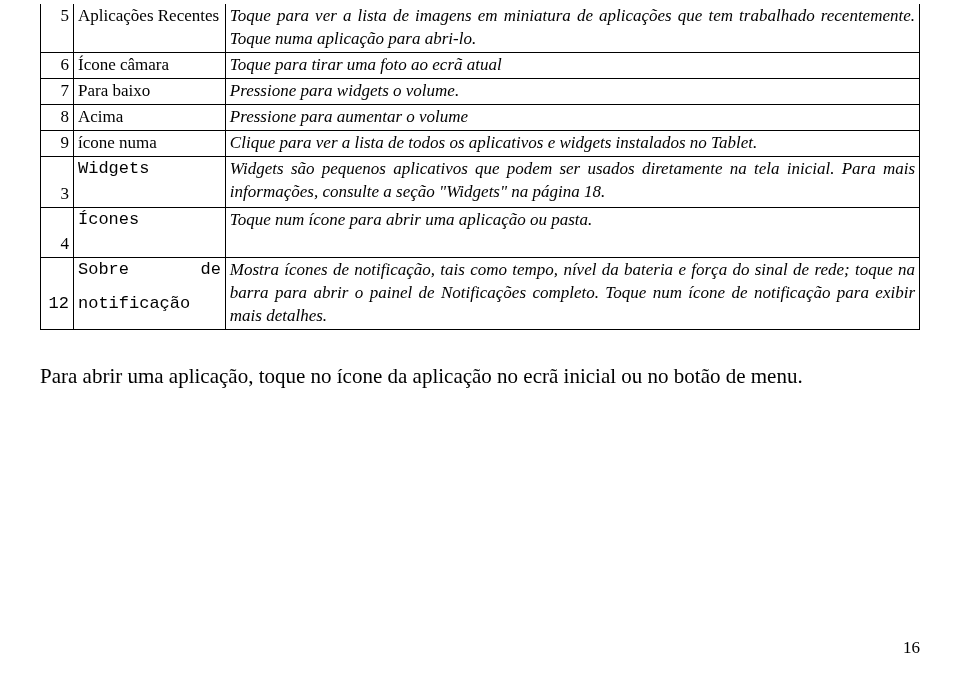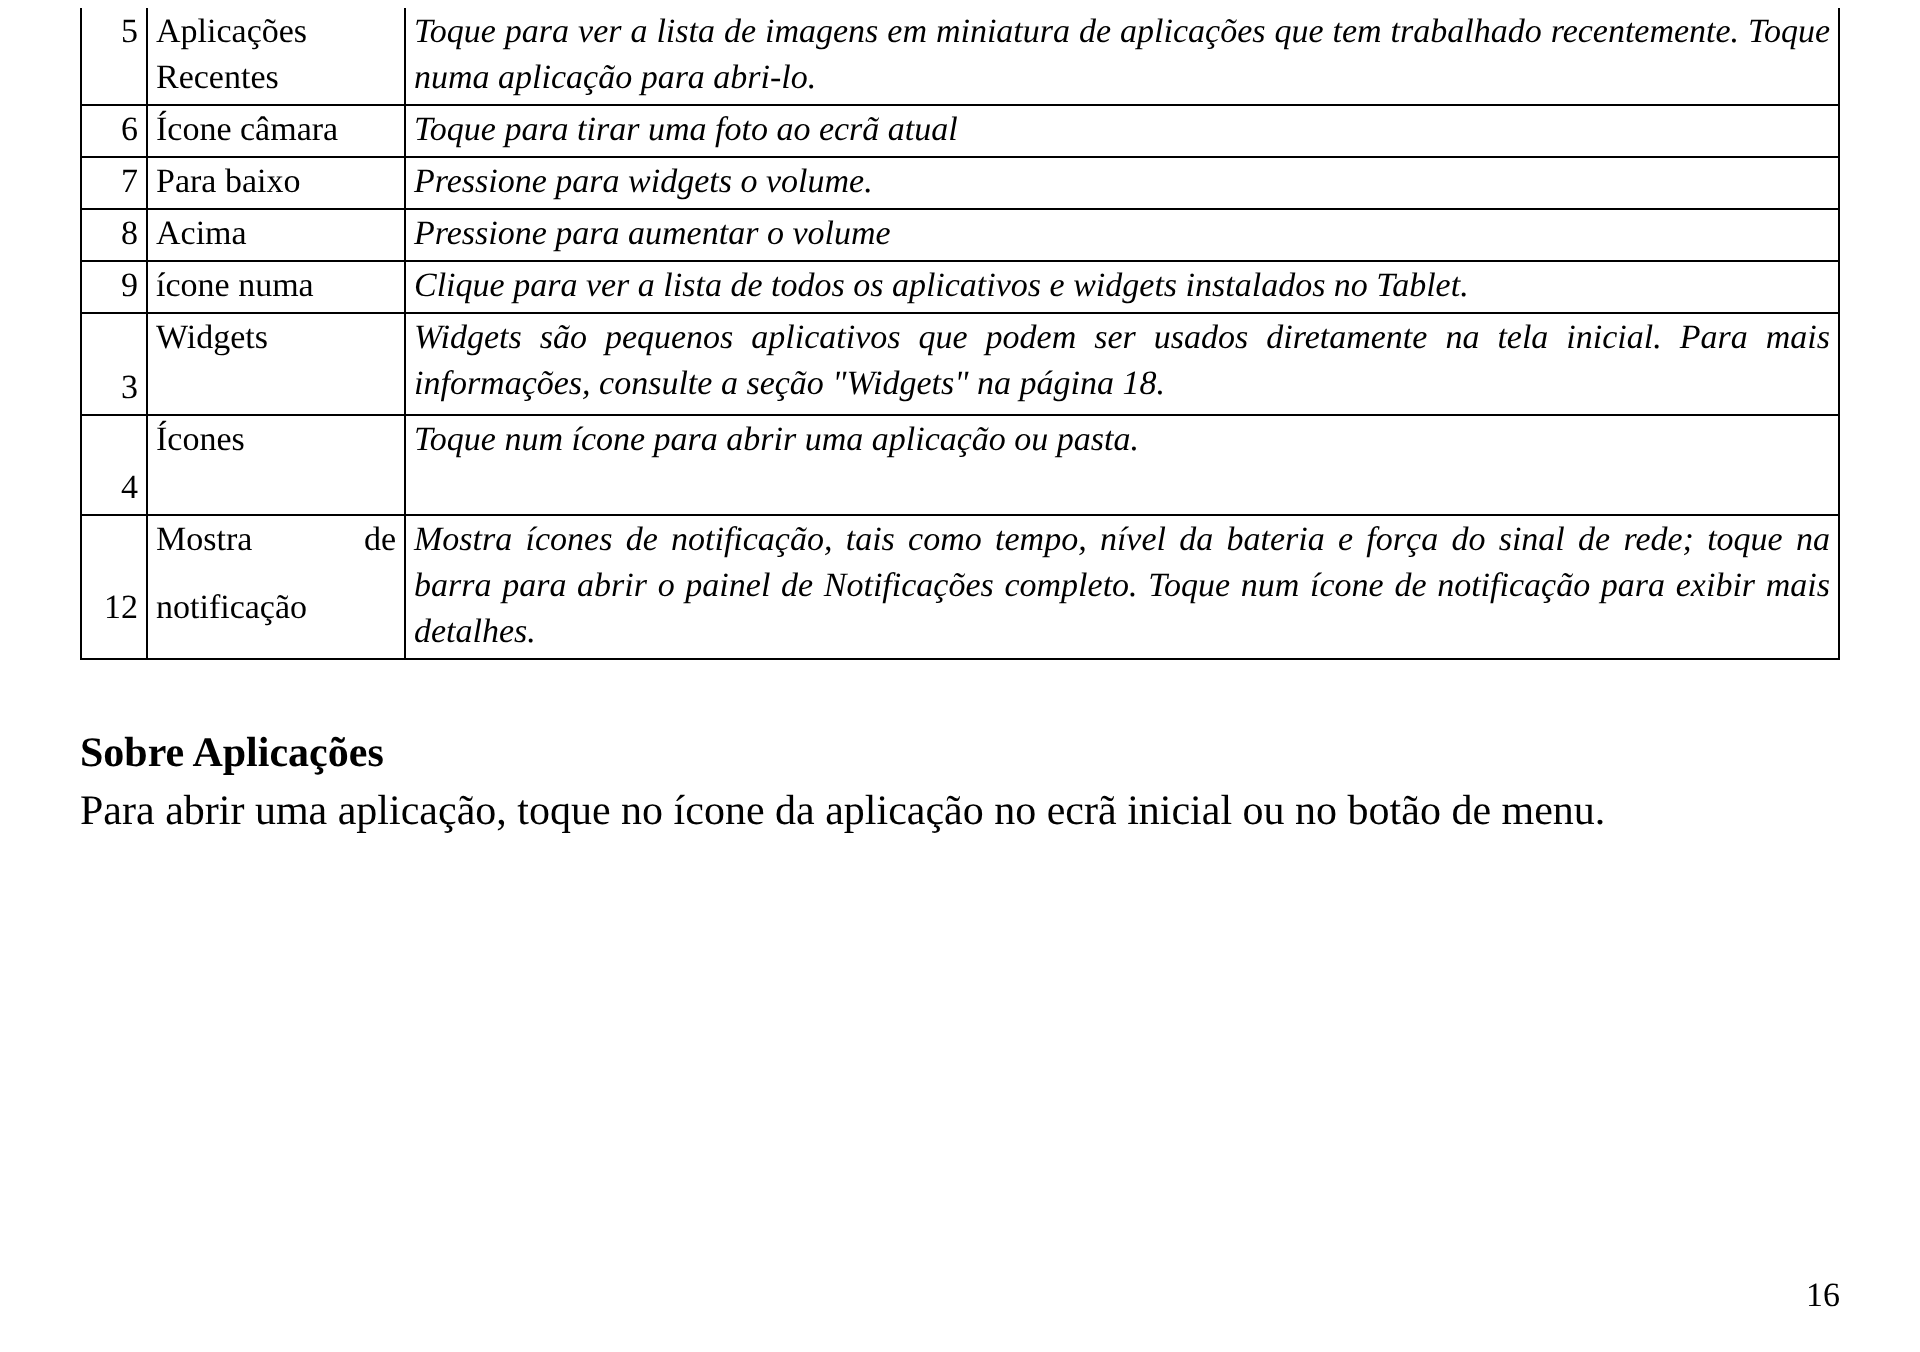--- a/index.html
+++ b/index.html
@@ -22,21 +22,21 @@
     width: 100%;
     font-size: 17px;
   }
   td {
     border: 1px solid #000;
     padding: 1px 4px;
     vertical-align: top;
     line-height: 1.35;
   }
   td.no-top    { border-top: none; }
-  td.no-bottom { border-bottom: none; }
+  td.no-bottom { border-bottom: none; font-family: Liberation Mono, monospace; }
   td.num {
     width: 24px;
     text-align: right;
     white-space: nowrap;
   }
   td.lbl {
     width: 120px;
   }
   td.desc {
     text-align: justify;
@@ -115,35 +115,34 @@
       <td class="desc" rowspan="2">Toque num ícone para abrir uma aplicação ou pasta.</td>
     </tr>
     <tr>
       <td class="num no-top">4</td>
       <td class="lbl no-top"></td>
     </tr>
 
     <tr>
       <td class="num no-bottom"></td>
       <td class="lbl no-bottom" style="text-align:justify; text-align-last:justify;">
-        <span>Mostra</span>&nbsp;&nbsp;&nbsp;&nbsp;&nbsp;&nbsp;&nbsp;<span>de</span>
+        <span>Sobre</span>&nbsp;&nbsp;&nbsp;&nbsp;&nbsp;&nbsp;&nbsp;<span>de</span>
       </td>
       <td class="desc" rowspan="3">Mostra ícones de notificação, tais como tempo, nível da bateria e força do sinal de rede; toque na barra para abrir o painel de Notificações completo. Toque num ícone de notificação para exibir mais detalhes.</td>
     </tr>
     <tr>
       <td class="num no-top no-bottom">12</td>
       <td class="lbl no-top no-bottom">notificação</td>
     </tr>
     <tr>
       <td class="num no-top"></td>
       <td class="lbl no-top"></td>
     </tr>
   </tbody>
     </table>
 
   <div class="section">
-    <div class="title">Sobre Aplicações</div>
     <div class="body">Para abrir uma aplicação, toque no ícone da aplicação no ecrã inicial ou no botão de menu.</div>
   </div>
 
 </div>
 
 <div class="page-num">16</div>
 
 </body></html>

